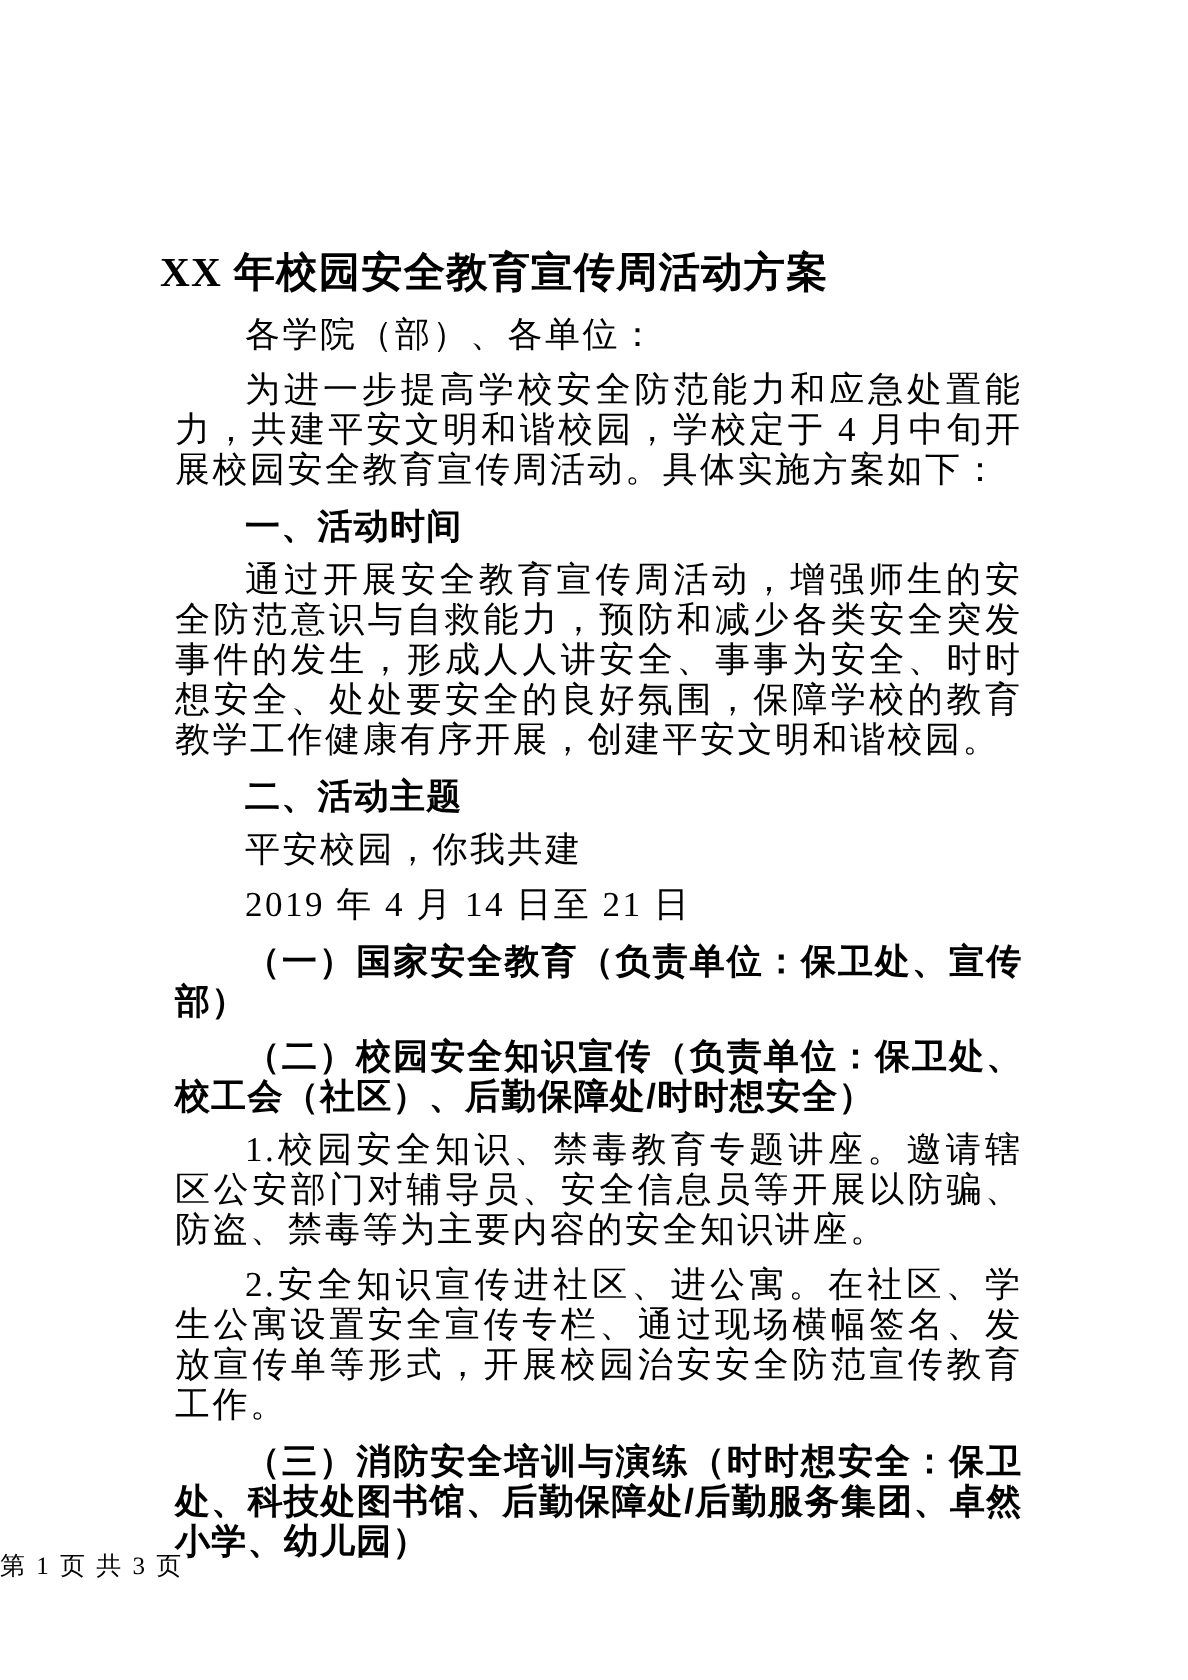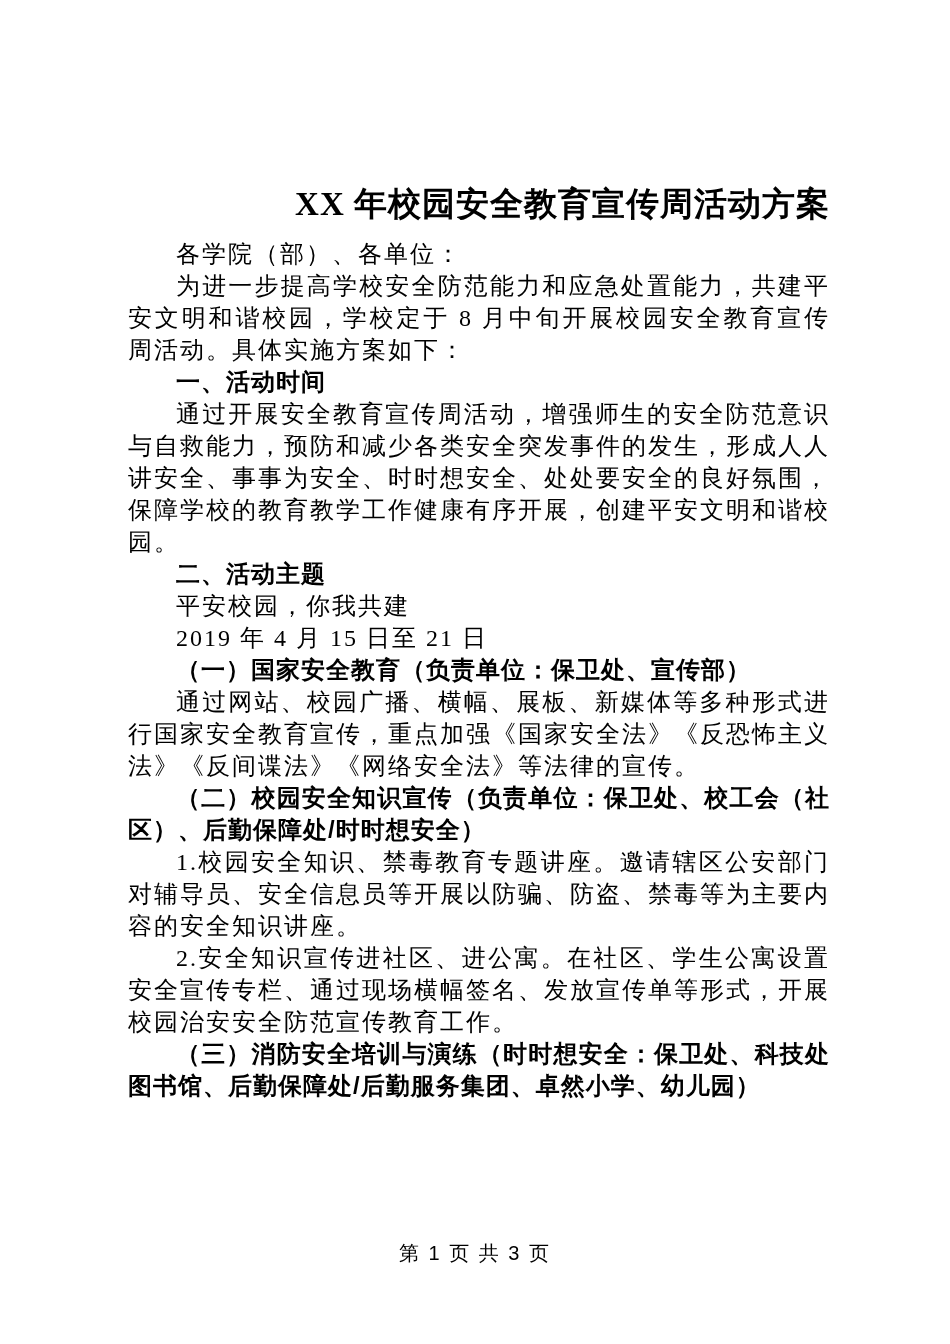--- a/index.html
+++ b/index.html
@@ -19,71 +19,69 @@
     position: absolute;
     left: 128px;
     top: 183px;
     width: 702px;
   }
   .doc-title {
     font-family: "Liberation Serif", "DejaVu Serif", serif;
     font-weight: bold;
     font-size: 33px;
     line-height: 42px;
-    text-align: right;
+    text-align: left;
     letter-spacing: 1px;
-    margin: 0 0 13px 0;
+    margin: 15px 0 13px 0;
   }
   .para {
-    margin: 0;
-    font-size: 24px;
+    margin: 12px;
+    font-size: 28px;
     line-height: 32px;
     text-indent: 2em;
     text-align: justify;
     letter-spacing: 2px;
   }
   .body-text {
     font-family: "Liberation Serif", "DejaVu Serif", serif;
     font-weight: normal;
   }
   .heading-text {
     font-family: "Liberation Sans", "DejaVu Sans", sans-serif;
     font-weight: bold;
     letter-spacing: 1px;
   }
   .doc-footer {
     position: absolute;
     left: 0;
     top: 1240px;
     width: 100%;
-    text-align: center;
-    font-family: Liberation Sans, sans-serif;
+    font-family: Liberation Serif, serif;
     font-size: 20px;
     line-height: 26px;
     letter-spacing: 2px;
   }
 </style>
 </head>
 <body>
 
 <div class="page">
 
   <div class="content">
 
     <h1 class="doc-title">XX 年校园安全教育宣传周活动方案</h1>
 
     <p class="para body-text">各学院（部）、各单位：</p>
-    <p class="para body-text">为进一步提高学校安全防范能力和应急处置能力，共建平安文明和谐校园，学校定于 8 月中旬开展校园安全教育宣传周活动。具体实施方案如下：</p>
+    <p class="para body-text">为进一步提高学校安全防范能力和应急处置能力，共建平安文明和谐校园，学校定于 4 月中旬开展校园安全教育宣传周活动。具体实施方案如下：</p>
     <p class="para heading-text">一、活动时间</p>
     <p class="para body-text">通过开展安全教育宣传周活动，增强师生的安全防范意识与自救能力，预防和减少各类安全突发事件的发生，形成人人讲安全、事事为安全、时时想安全、处处要安全的良好氛围，保障学校的教育教学工作健康有序开展，创建平安文明和谐校园。</p>
     <p class="para heading-text">二、活动主题</p>
     <p class="para body-text">平安校园，你我共建</p>
-    <p class="para body-text">2019 年 4 月 15 日至 21 日</p>
+    <p class="para body-text">2019 年 4 月 14 日至 21 日</p>
     <p class="para heading-text">（一）国家安全教育（负责单位：保卫处、宣传部）</p>
-    <p class="para body-text">通过网站、校园广播、横幅、展板、新媒体等多种形式进行国家安全教育宣传，重点加强《国家安全法》《反恐怖主义法》《反间谍法》《网络安全法》等法律的宣传。</p>
     <p class="para heading-text">（二）校园安全知识宣传（负责单位：保卫处、校工会（社区）、后勤保障处/时时想安全）</p>
     <p class="para body-text">1.校园安全知识、禁毒教育专题讲座。邀请辖区公安部门对辅导员、安全信息员等开展以防骗、防盗、禁毒等为主要内容的安全知识讲座。</p>
     <p class="para body-text">2.安全知识宣传进社区、进公寓。在社区、学生公寓设置安全宣传专栏、通过现场横幅签名、发放宣传单等形式，开展校园治安安全防范宣传教育工作。</p>
     <p class="para heading-text">（三）消防安全培训与演练（时时想安全：保卫处、科技处图书馆、后勤保障处/后勤服务集团、卓然小学、幼儿园）</p>
 
   </div>
 
   <div class="doc-footer">
     <span>第 1 页  共 3 页</span>
   </div>

